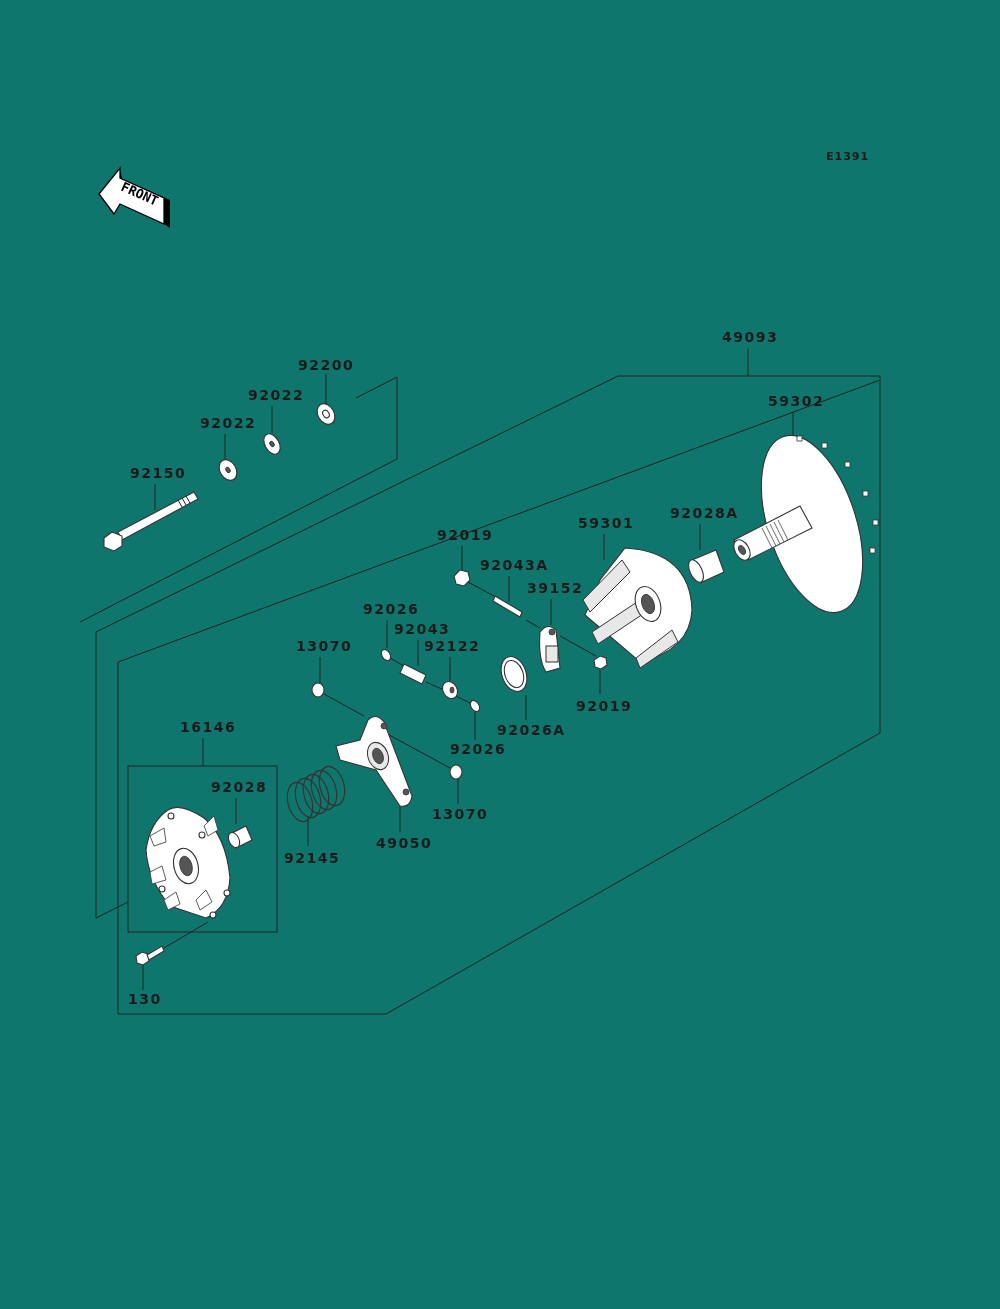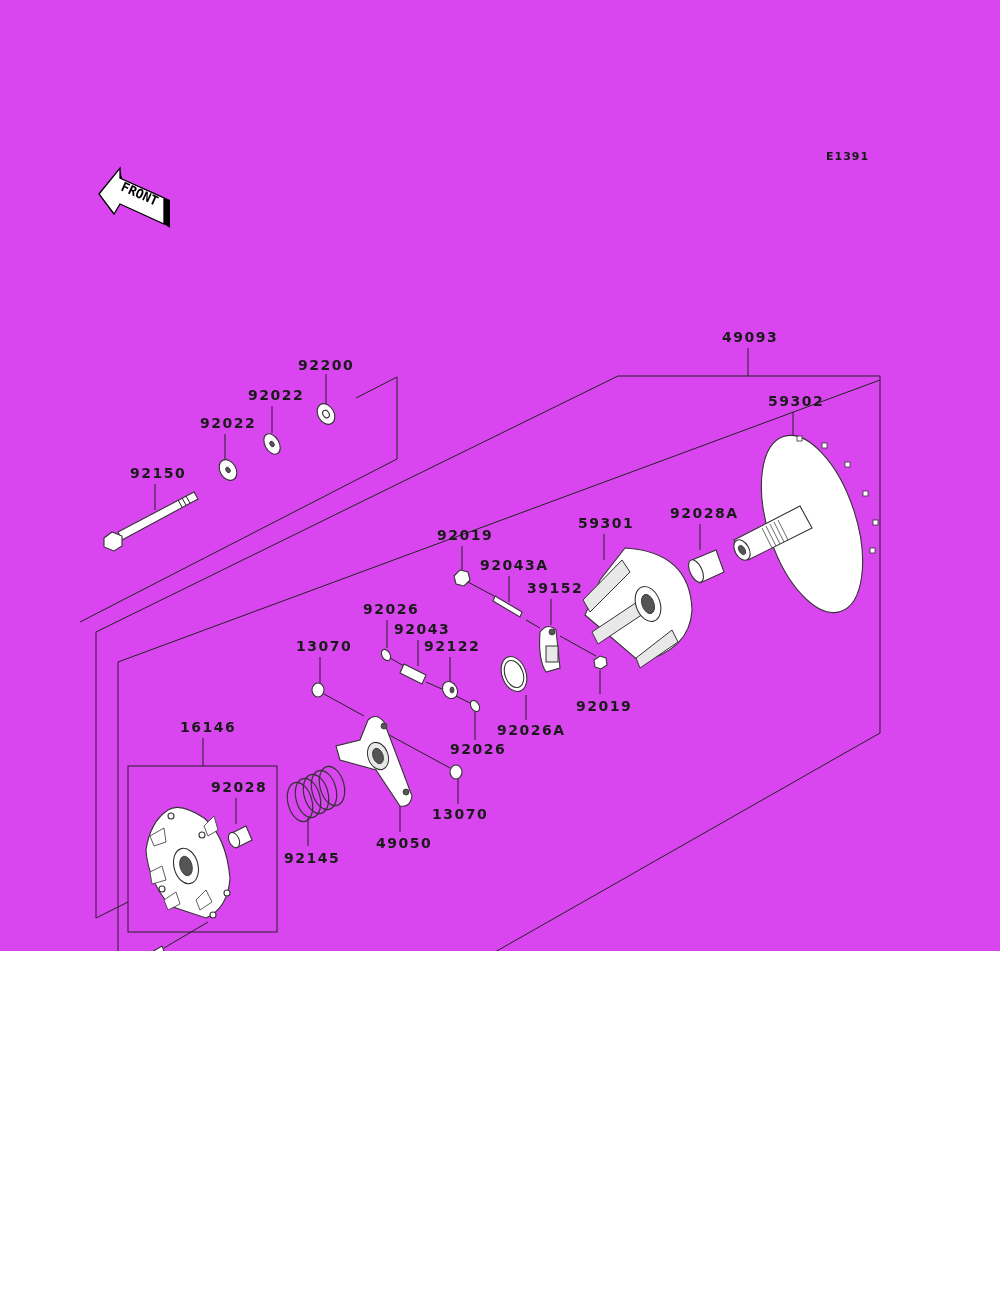--- a/index.html
+++ b/index.html
@@ -1,16 +1,16 @@
 <!DOCTYPE html>
 <html><head>
 <meta charset="utf-8">
 <style>
   html, body { margin: 0; padding: 0; background: #ffffff; }
-  #page { position: relative; width: 1000px; height: 951px; background: #d946ef; overflow: hidden; }
+  #page { position: relative; width: 1000px; height: 1309px; background: #0f766e; overflow: hidden; }
   svg { position: absolute; left: 0; top: 0; }
   .lbl { font-family: "DejaVu Sans", sans-serif; font-size: 14px; font-weight: bold; fill: #1a1a1a; letter-spacing: 1.5px; }
   .code { font-family: "DejaVu Sans", sans-serif; font-size: 11px; font-weight: bold; fill: #1a1a1a; letter-spacing: 1px; }
   .front { font-family: "DejaVu Sans Mono", monospace; font-size: 13px; font-weight: bold; fill: #000; }
   .ln { stroke: #222; stroke-width: 1; fill: none; }
   .part { stroke: #333; stroke-width: 1.1; fill: #fff; }
   .partg { stroke: #333; stroke-width: 1; fill: #e8e8e8; }
   .dark { fill: #555; stroke: #333; stroke-width: 0.8; }
 </style>
 </head>

